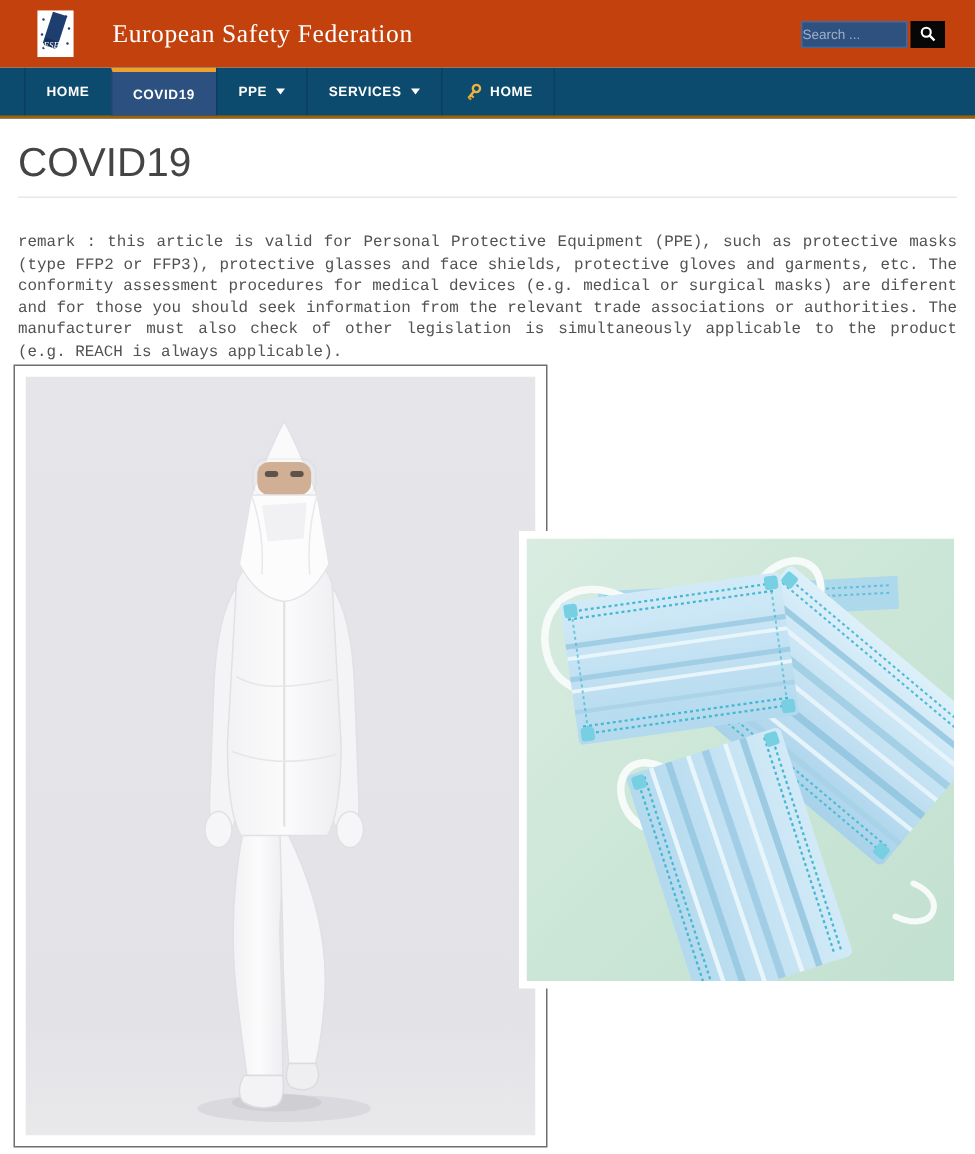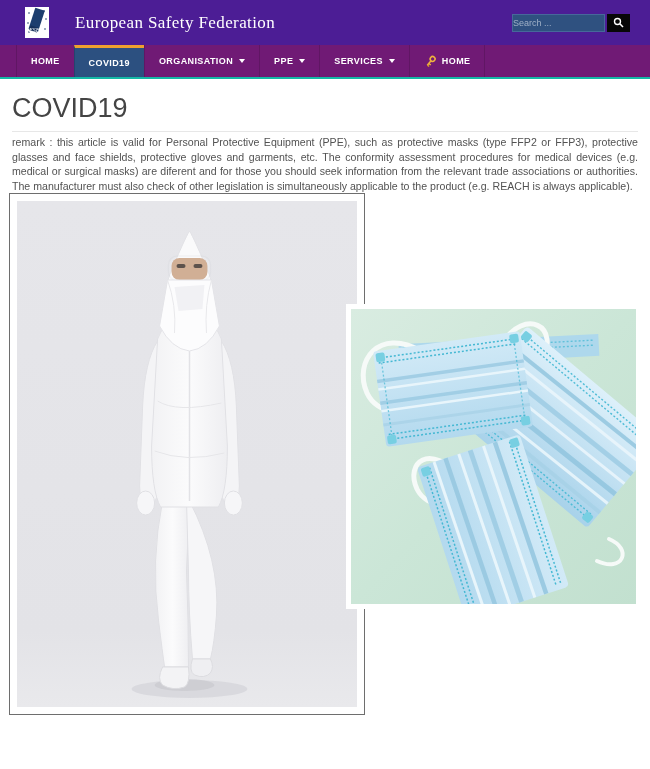--- a/index.html
+++ b/index.html
@@ -1,46 +1,46 @@
 <!DOCTYPE html>
 <html><head>
 <meta charset="utf-8">
 <style>
   * { margin:0; padding:0; box-sizing:border-box; }
   html,body { width:650px; height:769px; background:#fff; overflow:hidden;
     font-family:"Liberation Sans","DejaVu Sans",sans-serif; }
 
   
-  .header-top { background:#4c1d95; height:45px; display:flex; align-items:center; position:relative; }
+  .header-top { background:#c2410c; height:45px; display:flex; align-items:center; position:relative; }
   .logo-box { width:24px; height:31px; background:#fff; margin-left:25px; position:relative; overflow:hidden; flex:0 0 auto; }
   .site-title { color:#fff; font-family:"Liberation Serif","DejaVu Serif",serif; font-size:17px;
     letter-spacing:.4px; margin-left:26px; font-weight:400; }
   .search-wrap { position:absolute; right:20px; top:14px; display:flex; }
-  .search-input { width:93px; height:18px; background:#2f5180; border:1px solid #46689a; color:#c7d2e2;
+  .search-input { width:71px; height:18px; background:#2f5180; border:1px solid #46689a; color:#c7d2e2;
     font-size:9px; padding:0 0; outline:none; }
   .search-input::placeholder { color:#9fb0c6; }
   .search-btn { width:23px; height:18px; background:#070707; border:none; margin-left:2px; cursor:pointer;
     display:flex; align-items:center; justify-content:center; padding:0; }
 
   
-  .main-nav { background:#701a75; height:34px; display:flex; border-bottom:2px solid #14b8a6; padding-left:16px; }
+  .main-nav { background:#0c4a6e; height:34px; display:flex; border-bottom:2px solid #a16207; padding-left:16px; }
   .nav-item { color:#fff; font-size:9px; font-weight:bold; letter-spacing:.4px; display:flex; align-items:center;
     padding:0 14px; cursor:pointer; border-left:1px solid rgba(0,0,0,.14); position:relative; white-space:nowrap; }
   .nav-item:last-child { border-right:1px solid rgba(0,0,0,.14); }
   .nav-item.active { background:#2c5080; border-top:3px solid #efa02f; }
   .caret { width:0; height:0; border-left:3px solid transparent; border-right:3px solid transparent;
     border-top:4px solid #fff; display:inline-block; margin-left:6px; }
   .login-ico { margin-right:5px; display:inline-flex; }
 
   
   .content { padding:0 12px; }
   h1.page-title { margin-top:14px; font-size:27px; font-weight:400; color:#444; line-height:1.15; }
   .title-rule { border:none; border-top:1px solid #e7e7e7; margin-top:7px; }
   .article-heading { margin-top:9px; font-size:11px; font-weight:bold; color:#2e2e2e; }
-  .article-para { margin-top:3px; font-size:10.6px; line-height:14.6px; color:#525252; text-align:justify; }
+  .article-para { margin-top:23px; font-size:10.6px; line-height:14.6px; color:#525252; text-align:justify;font-family:Liberation Mono, monospace; }
 
   
   .figures { position:relative; height:536px; width:650px; }
   .person-figure { position:absolute; left:9px; top:0; width:356px; height:522px;
     border:1px solid #6e6e6e; background:#fff; padding:7px; z-index:1; }
   .person-figure svg { width:100%; height:100%; display:block; }
   .masks-figure { position:absolute; left:346px; top:111px; width:295px; height:305px;
     background:#fff; padding:5px; z-index:2; }
   .masks-figure svg { width:100%; height:100%; display:block; }
 </style>
@@ -80,24 +80,20 @@
   </div>
 
   <nav class="main-nav">
     <div class="nav-item">
       <span>HOME</span>
     </div>
     <div class="nav-item active">
       <span>COVID19</span>
     </div>
     <div class="nav-item">
-      <span>ORGANISATION</span>
-      <span class="caret"></span>
-    </div>
-    <div class="nav-item">
       <span>PPE</span>
       <span class="caret"></span>
     </div>
     <div class="nav-item">
       <span>SERVICES</span>
       <span class="caret"></span>
     </div>
     <div class="nav-item">
       <span class="login-ico">
         <svg width="13" height="13" viewBox="0 0 13 13">

